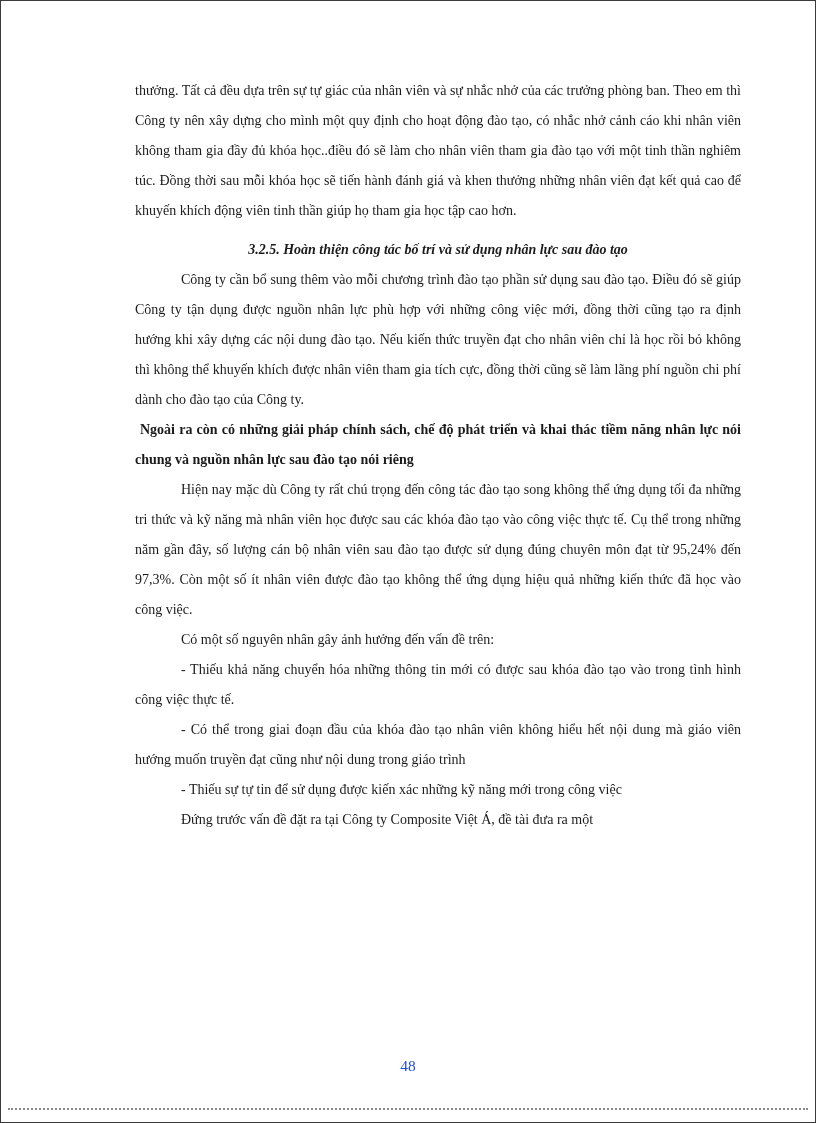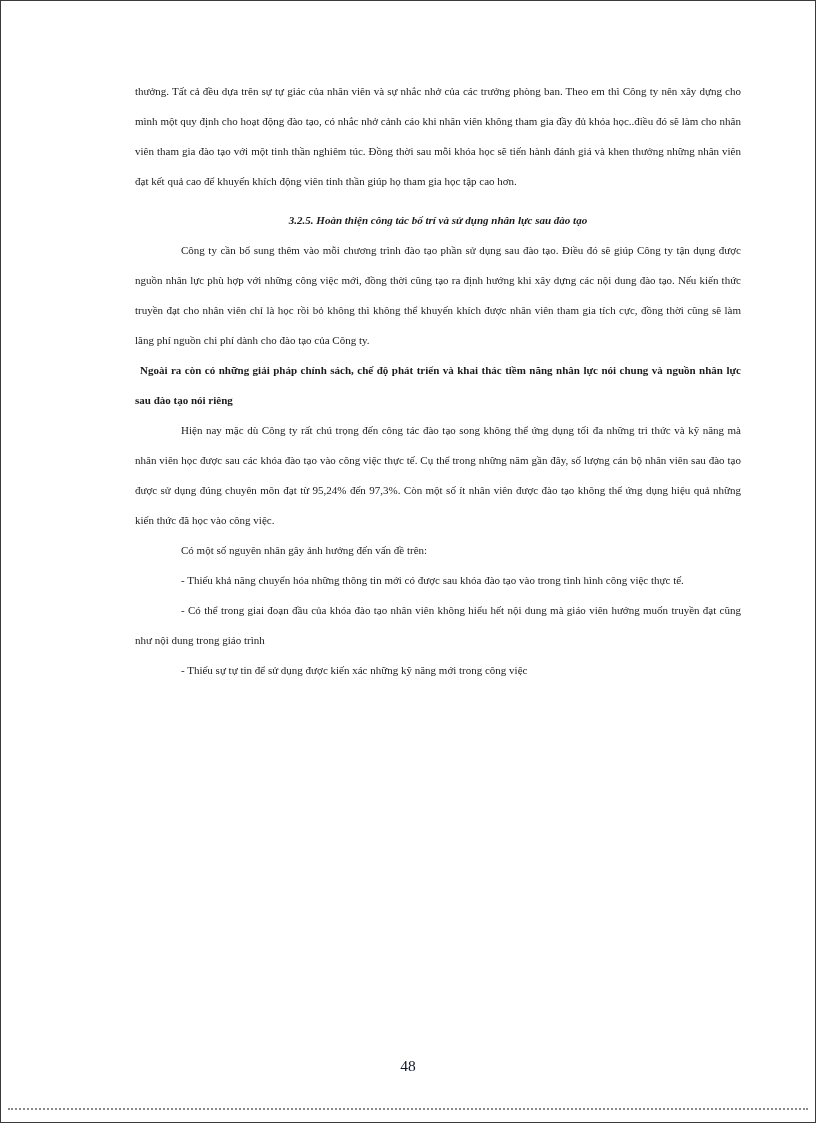--- a/index.html
+++ b/index.html
@@ -20,21 +20,21 @@
     inset: 0;
     border: 1px solid #3a3a3a;
     box-sizing: border-box;
     pointer-events: none;
   }
   .content {
     position: absolute;
     left: 135px;
     top: 76px;
     width: 606px;
-    font-size: 11px;
+    font-size: 14px;
     line-height: 30px;
     text-align: justify;
   }
   .content p {
     margin: 0;
   }
   .indent {
     text-indent: 46px;
   }
   .section-heading {
@@ -48,21 +48,21 @@
     text-indent: 5px;
     text-align: justify;
   }
   .page-number {
     position: absolute;
     left: 0;
     width: 100%;
     bottom: 48px;
     text-align: center;
     font-size: 15.5px;
-    color: #0f172a;
+    color: #1d4ed8;
   }
   .footer-rule {
     position: absolute;
     left: 8px;
     right: 8px;
     bottom: 13px;
     border-top: 2px dotted #8a8a8a;
   }
 </style>
 </head>
@@ -83,17 +83,18 @@
 
   <p class="indent">Có một số nguyên nhân gây ảnh hưởng đến vấn đề trên:</p>
 
   <p class="indent">- Thiếu khả năng chuyển hóa những thông tin mới có được sau khóa đào tạo vào trong tình hình công việc thực tế.</p>
 
   <p class="indent">- Có thể trong giai đoạn đầu của khóa đào tạo nhân viên không hiểu hết nội dung mà giáo viên hướng muốn truyền đạt cũng như nội dung trong giáo trình</p>
 
   <p class="indent">- Thiếu sự tự tin để sử dụng được kiến xác những kỹ năng mới trong công việc</p>
 
 
+  <p class="indent">Đứng trước vấn đề đặt ra tại Công ty Composite Việt Á, đề tài đưa ra một</p>
 </div>
 
 <div class="page-number">48</div>
 
 <div class="footer-rule"></div>
 
 </body></html>

